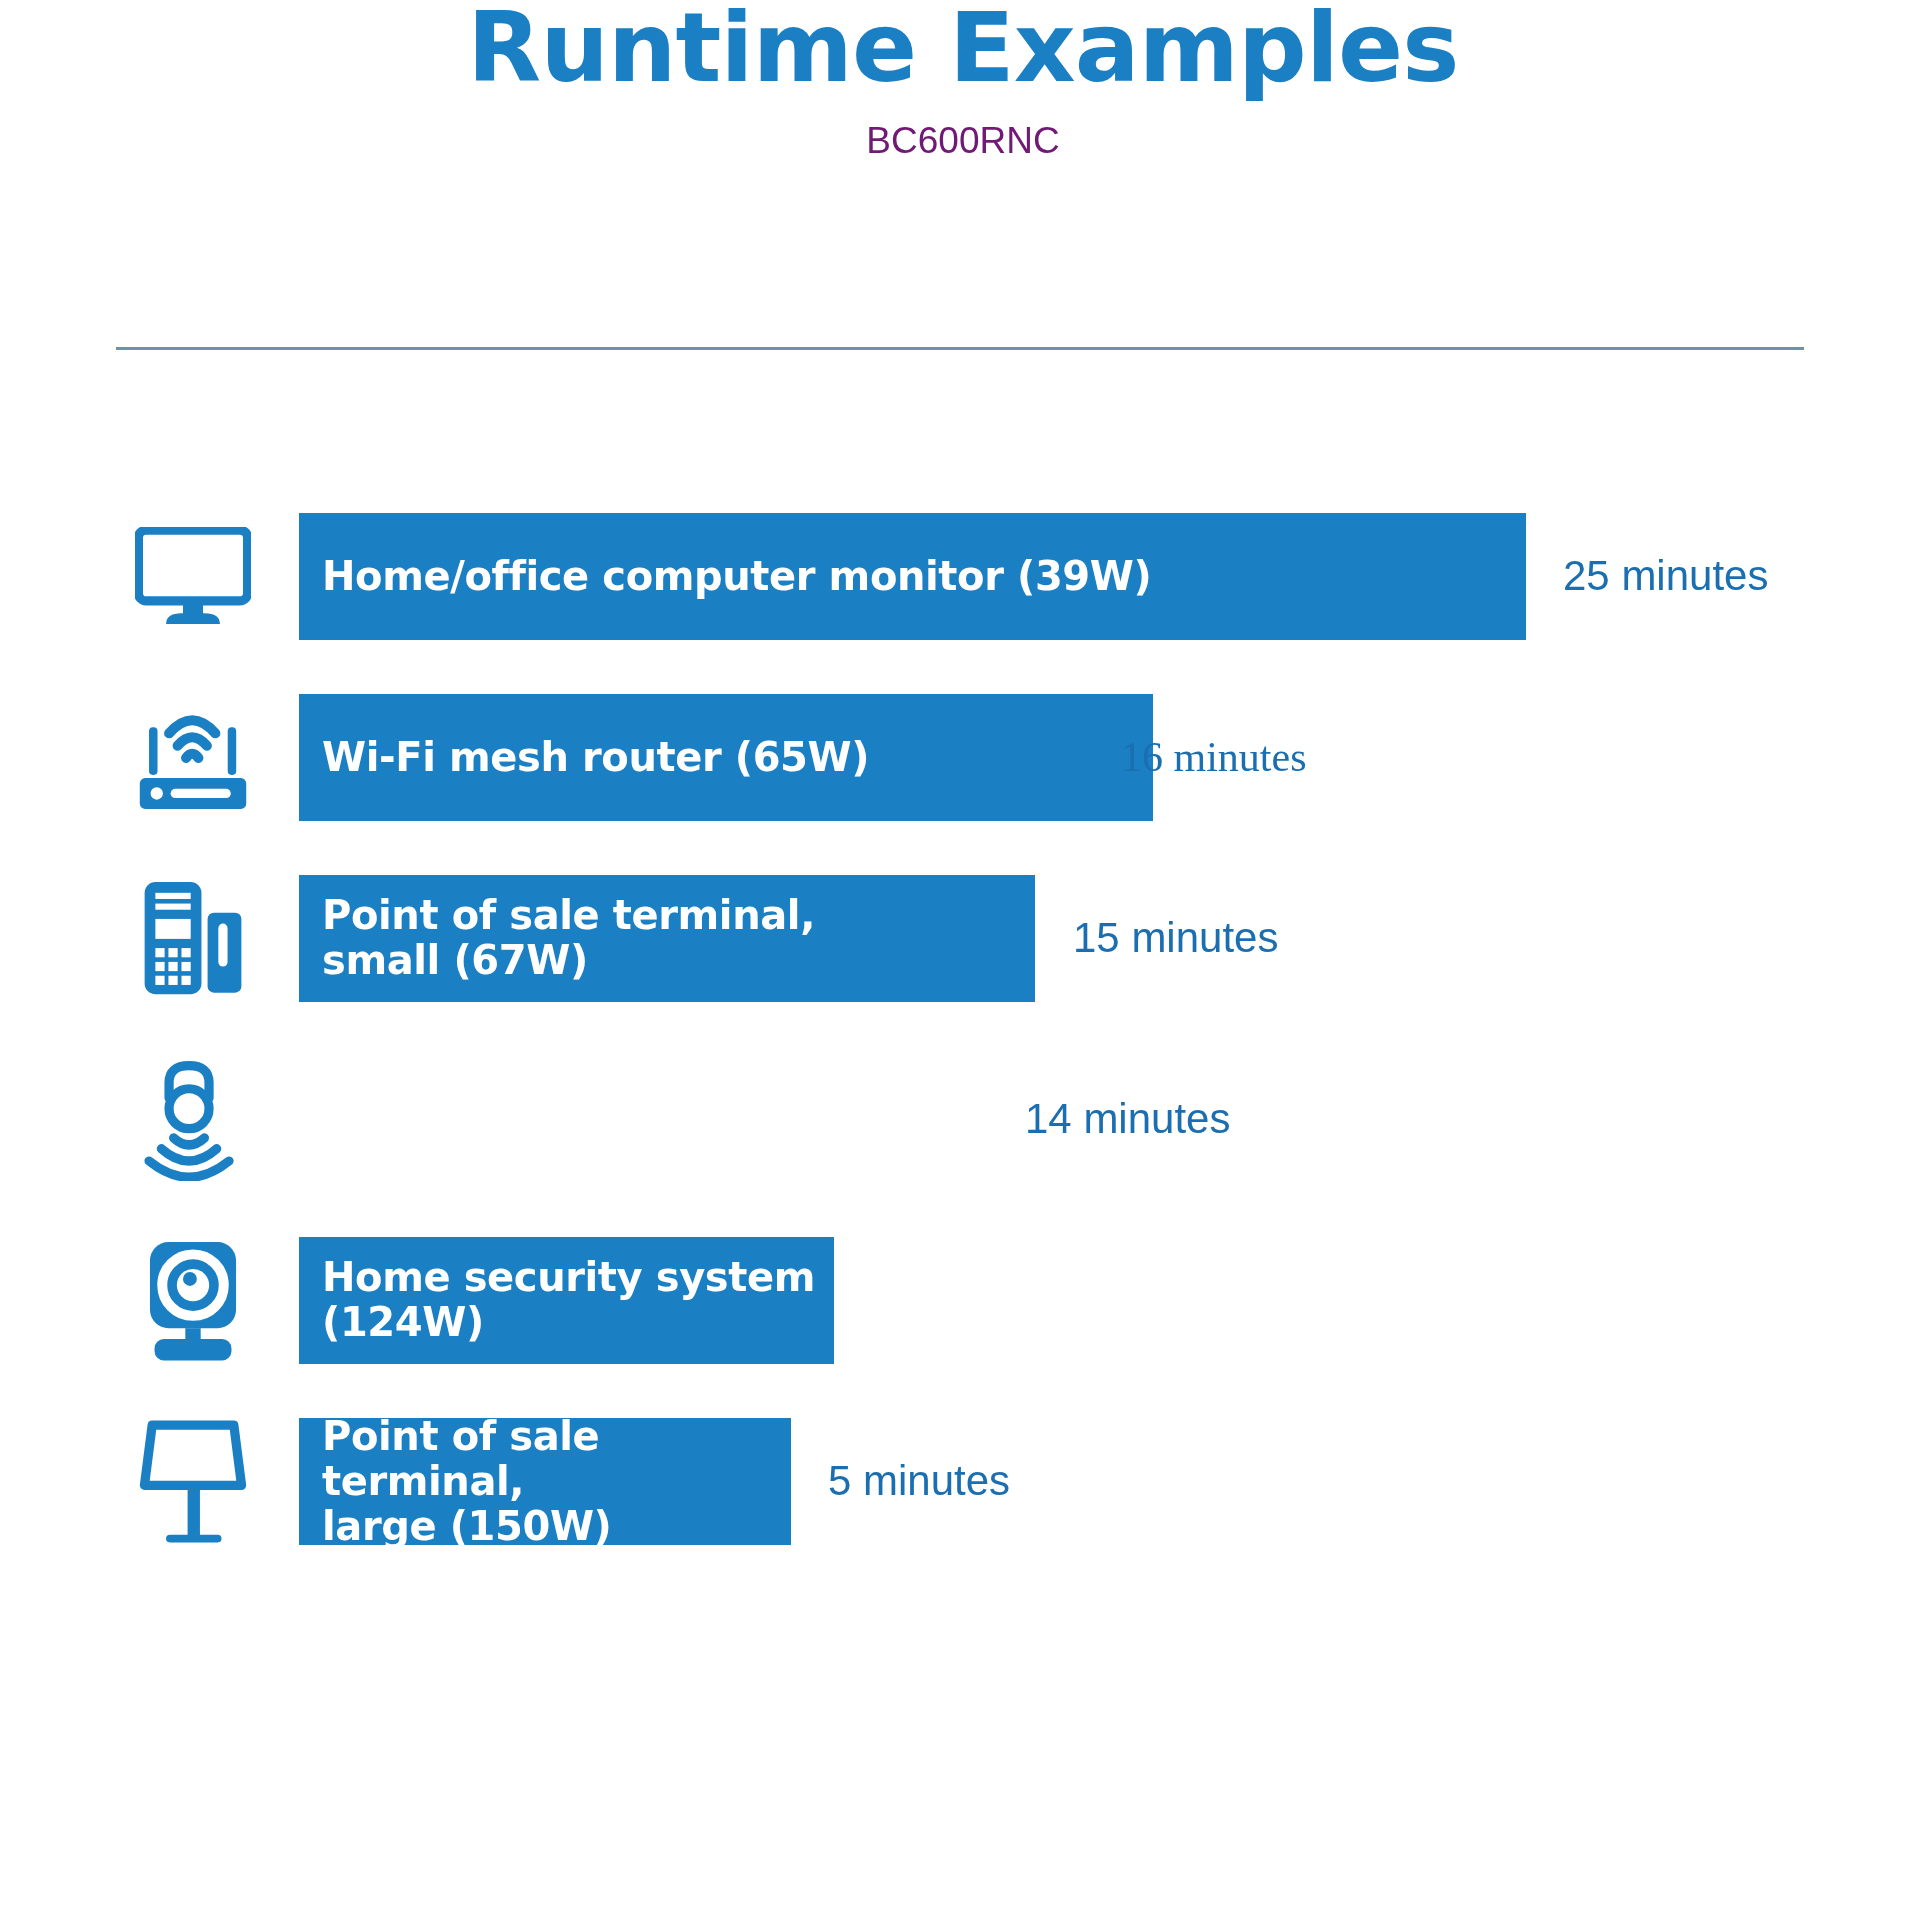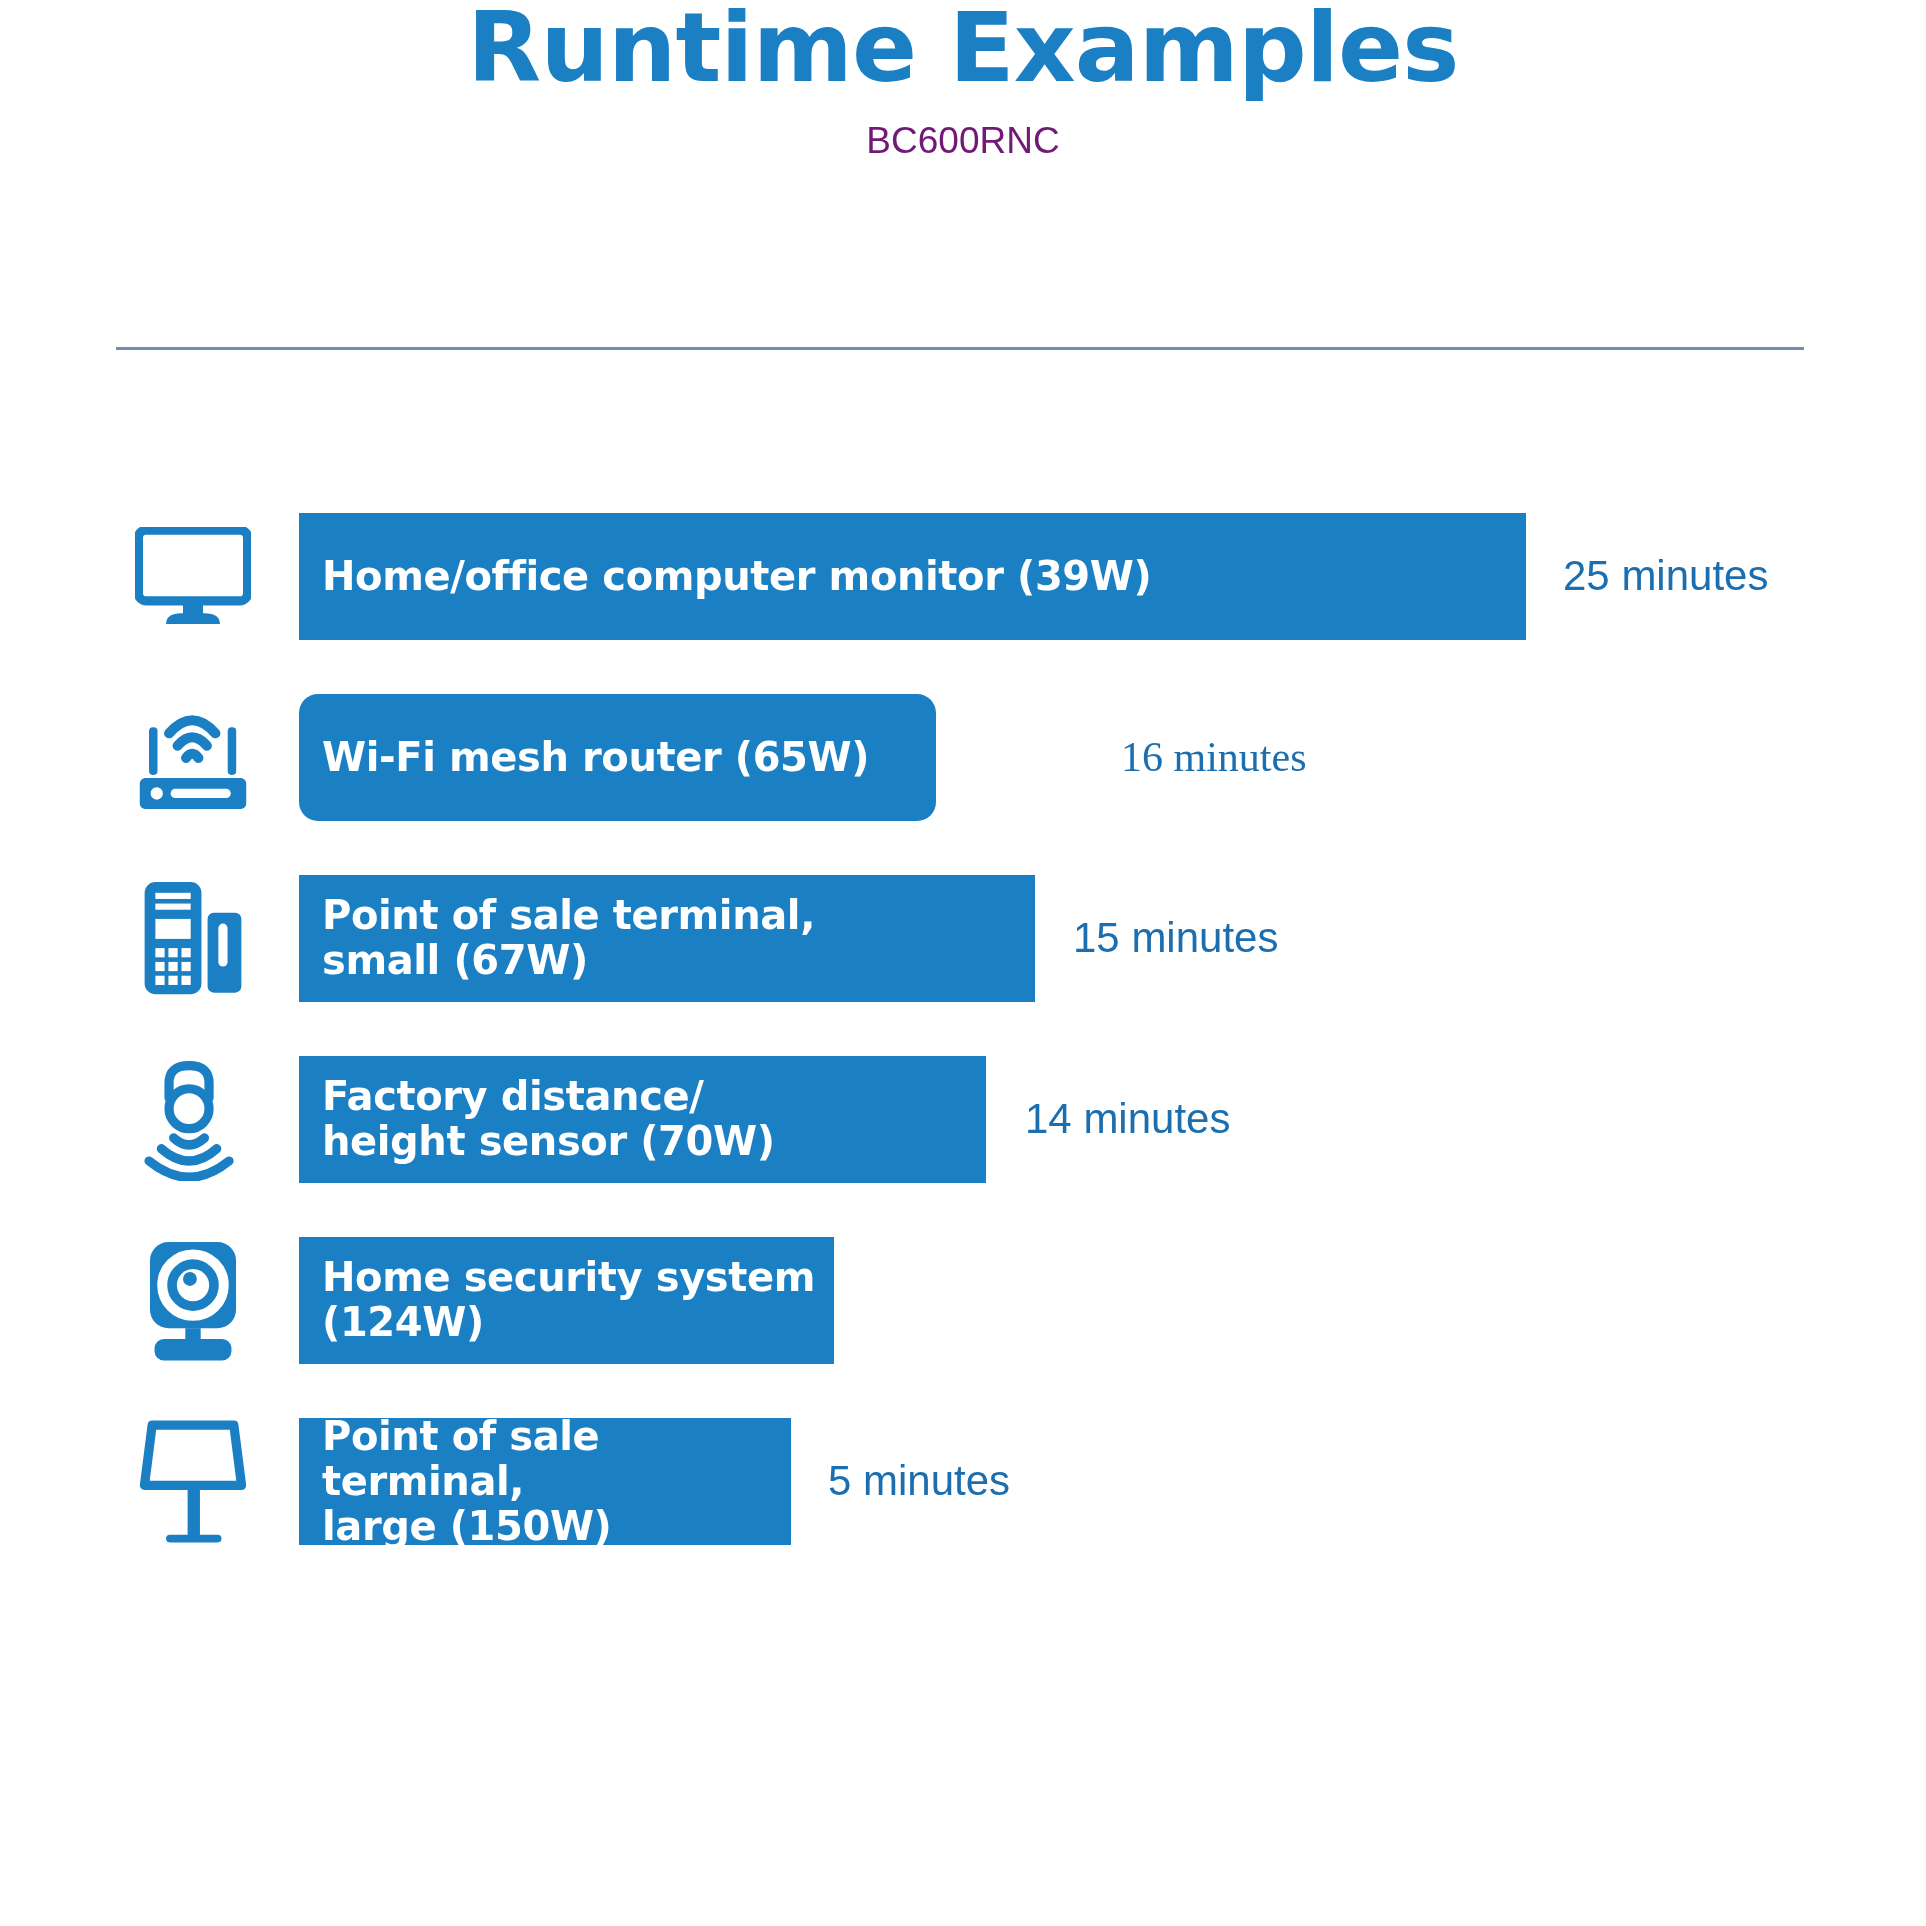--- a/index.html
+++ b/index.html
@@ -138,21 +138,21 @@
         <rect x="18" y="30" width="11" height="62" rx="5" fill="#1b7fc4"></rect>
         <rect x="120" y="30" width="11" height="62" rx="5" fill="#1b7fc4"></rect>
         <path d="M44 38 q30 -34 60 0" fill="none" stroke="#1b7fc4" stroke-width="13" stroke-linecap="round"></path>
         <path d="M55 54 q19 -22 38 0" fill="none" stroke="#1b7fc4" stroke-width="13" stroke-linecap="round"></path>
         <path d="M66 70 q8 -11 16 0" fill="none" stroke="#1b7fc4" stroke-width="13" stroke-linecap="round"></path>
         <rect x="6" y="96" width="138" height="40" rx="7" fill="#1b7fc4"></rect>
         <circle cx="28" cy="116" r="8" fill="#ffffff"></circle>
         <rect x="46" y="110" width="78" height="12" rx="6" fill="#ffffff"></rect>
       </svg>
     </div>
-    <div class="bar" style="width:637px;border-radius:19px;">
+    <div class="bar" style="width:854px;">
       <span class="bar-label">Wi-Fi mesh router (65W)</span>
     </div>
     <div class="value" style="left:1121px;font-family:Liberation Serif, serif;">16 minutes</div>
   </div>
 
   <div class="row">
     <div class="icon-cell">
       <svg width="116" height="119" viewBox="0 0 150 155">
         <rect x="12" y="4" width="74" height="146" rx="14" fill="#1b7fc4"></rect>
         <rect x="26" y="18" width="46" height="8" fill="#ffffff"></rect>
@@ -181,24 +181,20 @@
   <div class="row">
     <div class="icon-cell">
       <svg width="127" height="123" viewBox="0 0 165 160">
         <path d="M52 52 v-20 q0 -22 26 -22 q26 0 26 22 v20" fill="none" stroke="#1b7fc4" stroke-width="12" stroke-linecap="round"></path>
         <circle cx="78" cy="66" r="26" fill="none" stroke="#1b7fc4" stroke-width="12"></circle>
         <path d="M58 104 q20 18 40 0" fill="none" stroke="#1b7fc4" stroke-width="12" stroke-linecap="round"></path>
         <path d="M42 118 q36 32 72 0" fill="none" stroke="#1b7fc4" stroke-width="12" stroke-linecap="round"></path>
         <path d="M26 134 q52 42 104 0" fill="none" stroke="#1b7fc4" stroke-width="12" stroke-linecap="round"></path>
       </svg>
     </div>
-    <div class="bar" style="width:687px;">
-      <span class="bar-label">Factory distance/
-height sensor (70W)</span>
-    </div>
     <div class="value" style="left:1025px;">14 minutes</div>
   </div>
 
   <div class="row">
     <div class="icon-cell">
       <svg width="108" height="123" viewBox="0 0 140 160">
         <rect x="14" y="4" width="112" height="112" rx="24" fill="#1b7fc4"></rect>
         <circle cx="70" cy="60" r="40" fill="none" stroke="#ffffff" stroke-width="13"></circle>
         <circle cx="70" cy="60" r="21" fill="#ffffff"></circle>
         <circle cx="66" cy="52" r="9" fill="#1b7fc4"></circle>

